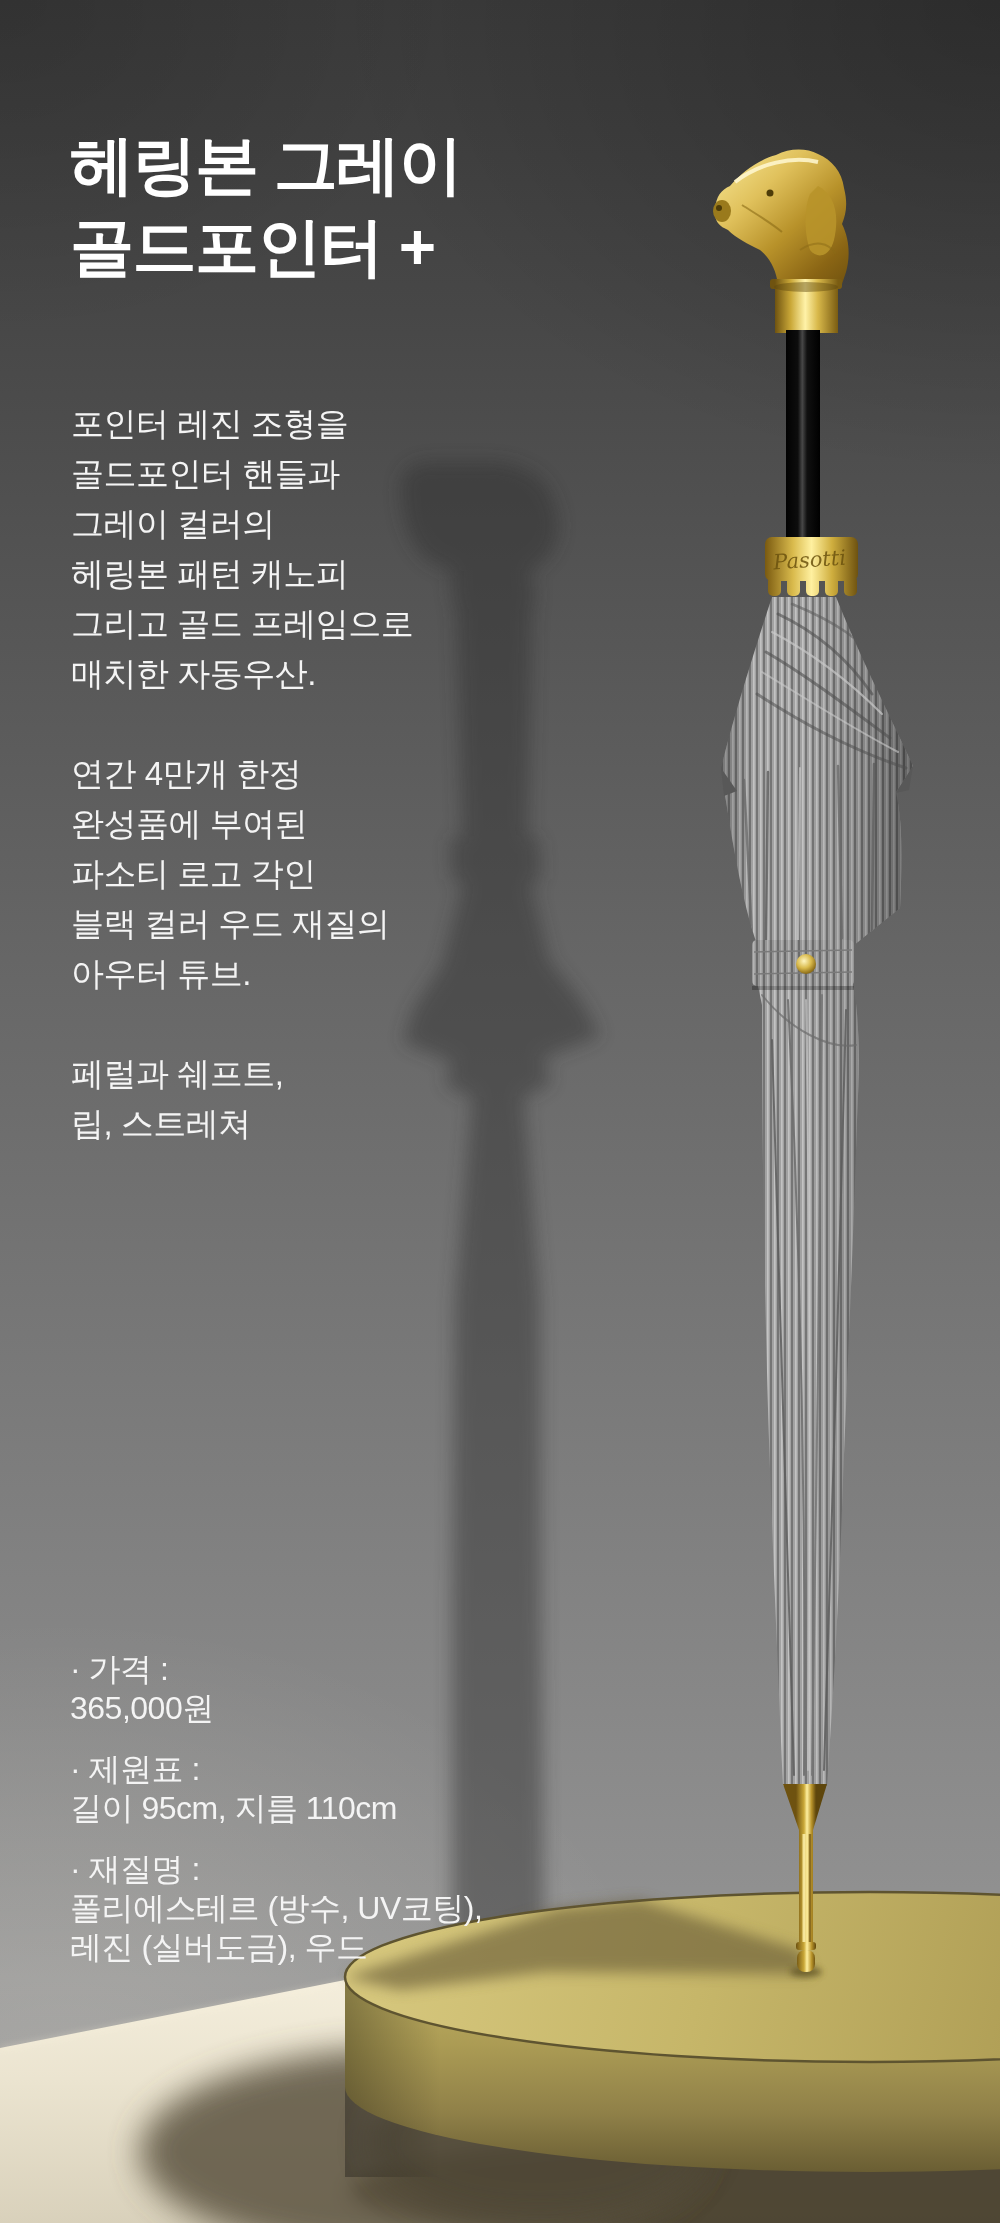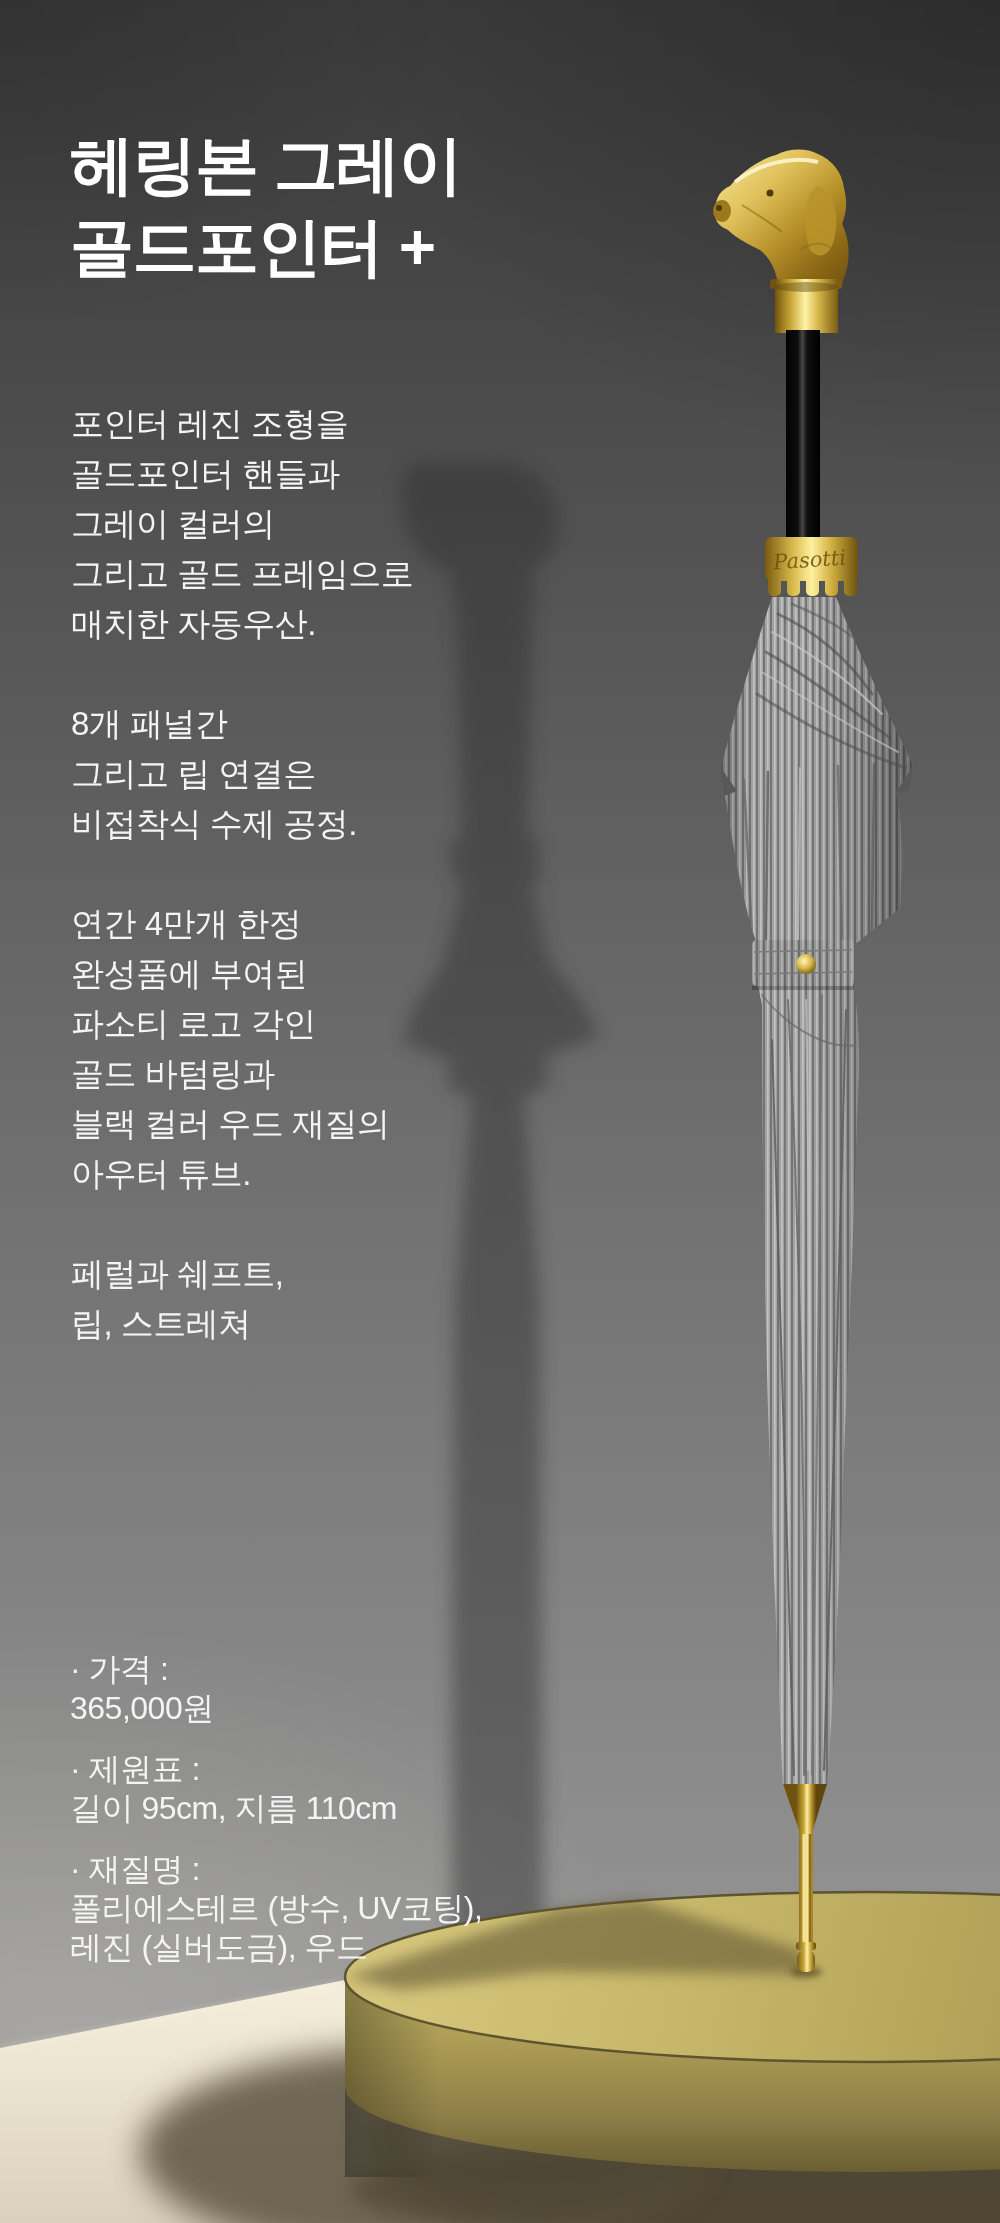--- a/index.html
+++ b/index.html
@@ -250,33 +250,28 @@
     <h1 class="title">
       <span class="t-line">헤링본 그레이</span>
       <span class="t-line">골드포인터 +</span>
     </h1>
 
     <div class="desc">
       <p class="para">
         <span>포인터 레진 조형을</span>
         <span>골드포인터 핸들과</span>
         <span>그레이 컬러의</span>
+        <span>헤링본 패턴 캐노피</span>
         <span>그리고 골드 프레임으로</span>
         <span>매치한 자동우산.</span>
-      </p>
-      <p class="para">
-        <span>8개 패널간</span>
-        <span>그리고 립 연결은</span>
-        <span>비접착식 수제 공정.</span>
       </p>
       <p class="para">
         <span>연간 4만개 한정</span>
         <span>완성품에 부여된</span>
         <span>파소티 로고 각인</span>
-        <span>골드 바텀링과</span>
         <span>블랙 컬러 우드 재질의</span>
         <span>아우터 튜브.</span>
       </p>
       <p class="para">
         <span>페럴과 쉐프트,</span>
         <span>립, 스트레쳐</span>
       </p>
     </div>
 
     <div class="specs">

